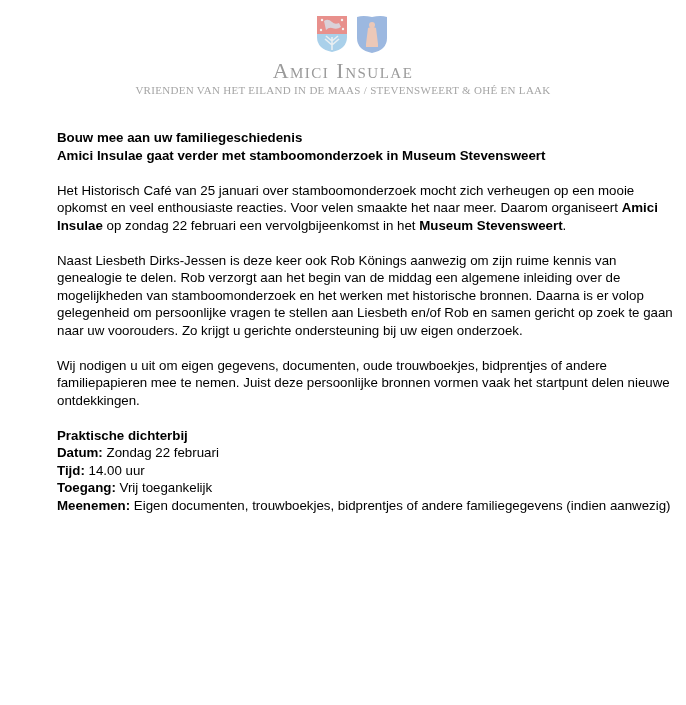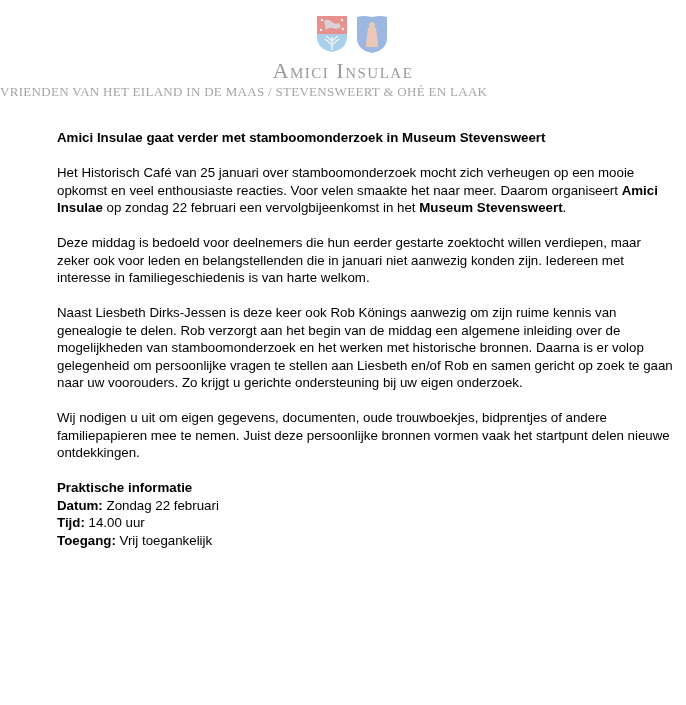--- a/index.html
+++ b/index.html
@@ -5,22 +5,22 @@
     html, body { margin: 0; padding: 0; background: #ffffff; }
     body { width: 686px; height: 705px; position: relative; overflow: hidden;
            font-family: "Liberation Sans", sans-serif; color: #000; }
     .header { position: absolute; top: 0; left: 0; width: 686px; height: 110px; }
     .shield { position: absolute; }
     .shield-left { left: 316px; top: 15px; width: 32px; height: 38px; }
     .shield-right { left: 355px; top: 14px; width: 34px; height: 40px; }
     .brand { position: absolute; top: 58px; left: 0; width: 686px; text-align: center;
              font-family: "Liberation Serif", serif; color: #9a9a9a; font-size: 22px;
              letter-spacing: 1.5px; font-variant: small-caps; }
-    .tagline { position: absolute; top: 84px; left: 0; width: 686px; 
-               font-family: "Liberation Serif", serif; color: #a5a5a5; font-size: 13px;
+    .tagline { position: absolute; top: 84px; left: 0; width: 686px; text-align: center;
+               font-family: "Liberation Serif", serif; color: #a5a5a5; font-size: 11px;
                letter-spacing: 0.3px; text-transform: uppercase; }
     .content { position: absolute; top: 129px; left: 57px; width: 620px;
                font-size: 13.3px; line-height: 17.5px; }
     .content p { margin: 0 0 17.5px 0; }
     .b { font-weight: bold; }
     .info-line { display: block; }
   </style>
 </head>
 <body>
 
@@ -40,25 +40,26 @@
     <circle cx="17" cy="11" r="3" fill="#ecc8b8"></circle>
     <path d="M13 14 q4 -2 8 0 l2 16 q-6 3 -12 0 z" fill="#ecc8b8"></path>
     <rect x="11" y="30" width="12" height="3" fill="#ecc8b8"></rect>
   </svg>
   <div class="brand">Amici Insulae</div>
   <div class="tagline">Vrienden van het Eiland in de Maas / Stevensweert &amp; Ohé en Laak</div>
 </div>
 
 <div class="content">
   <p>
+    <span class="b info-line">Bouw mee aan uw familiegeschiedenis</span>
     <span class="b info-line">Amici Insulae gaat verder met stamboomonderzoek in Museum Stevensweert</span>
   </p>
   <p><span>Het Historisch Café van 25 januari over stamboomonderzoek mocht zich verheugen op een mooie opkomst en veel enthousiaste reacties. Voor velen smaakte het naar meer. Daarom organiseert </span><span class="b">Amici Insulae</span><span> op zondag 22 februari een vervolgbijeenkomst in het </span><span class="b">Museum Stevensweert</span><span>.</span></p>
-  <p>Deze middag is bedoeld voor deelnemers die hun eerder gestarte zoektocht willen verdiepen, maar zeker ook voor leden en belangstellenden die in januari niet aanwezig konden zijn. Iedereen met interesse in familiegeschiedenis is van harte welkom.</p>
   <p>Naast Liesbeth Dirks-Jessen is deze keer ook Rob Könings aanwezig om zijn ruime kennis van genealogie te delen. Rob verzorgt aan het begin van de middag een algemene inleiding over de mogelijkheden van stamboomonderzoek en het werken met historische bronnen. Daarna is er volop gelegenheid om persoonlijke vragen te stellen aan Liesbeth en/of Rob en samen gericht op zoek te gaan naar uw voorouders. Zo krijgt u gerichte ondersteuning bij uw eigen onderzoek.</p>
   <p>Wij nodigen u uit om eigen gegevens, documenten, oude trouwboekjes, bidprentjes of andere familiepapieren mee te nemen. Juist deze persoonlijke bronnen vormen vaak het startpunt delen nieuwe ontdekkingen.</p>
   <p>
-    <span class="b info-line">Praktische informatie</span>
+    <span class="b info-line">Praktische dichterbij</span>
     <span class="info-line"><span class="b">Datum:</span><span> Zondag 22 februari</span></span>
     <span class="info-line"><span class="b">Tijd:</span><span> 14.00 uur</span></span>
     <span class="info-line"><span class="b">Toegang:</span><span> Vrij toegankelijk</span></span>
+    <span class="info-line"><span class="b">Meenemen:</span><span> Eigen documenten, trouwboekjes, bidprentjes of andere familiegegevens (indien aanwezig)</span></span>
   </p>
 </div>
 
 </body></html>

